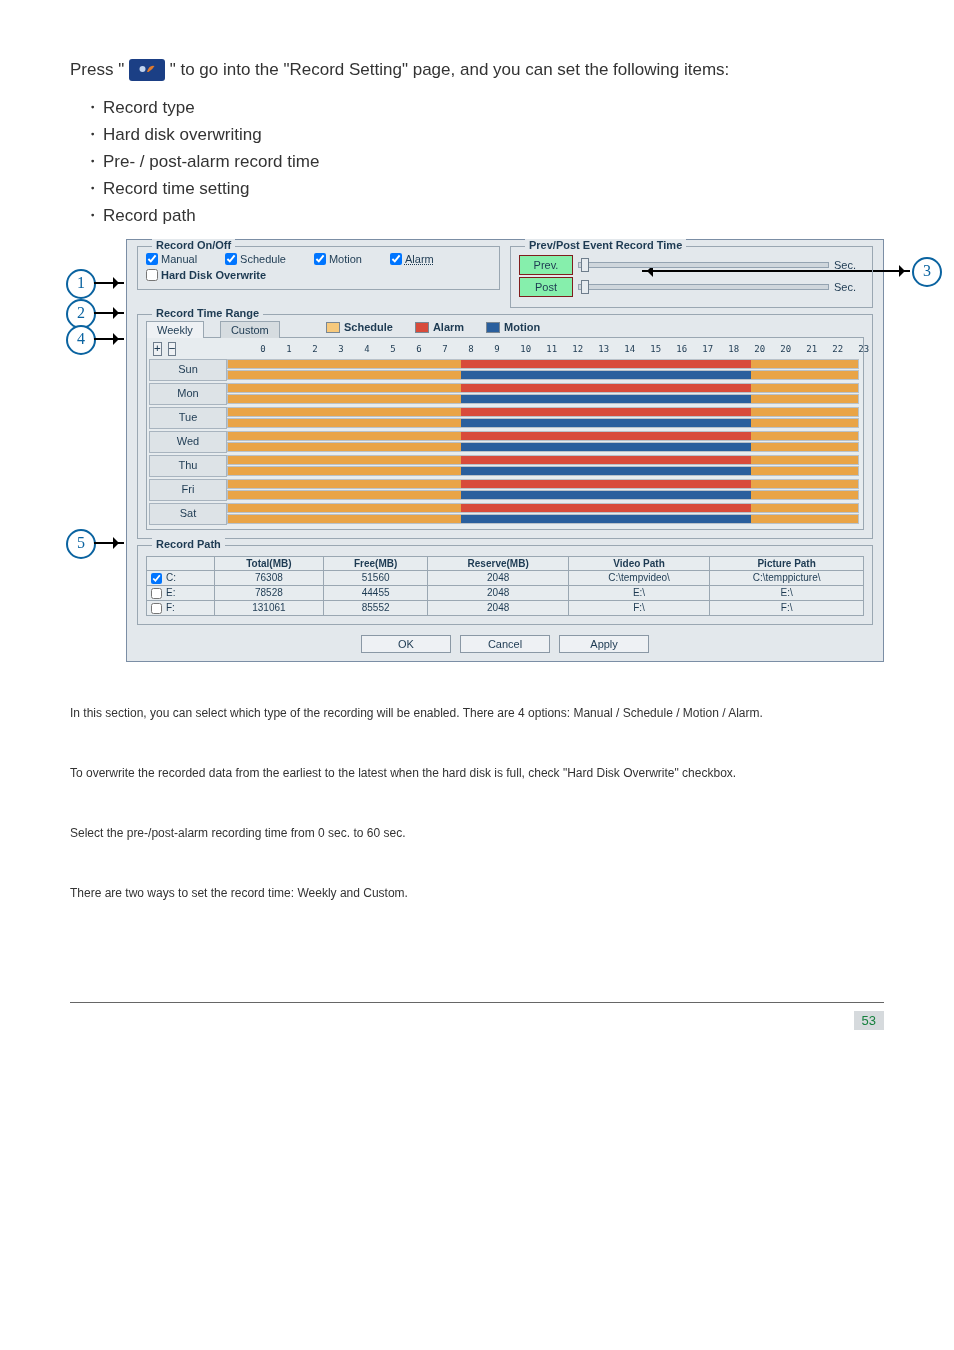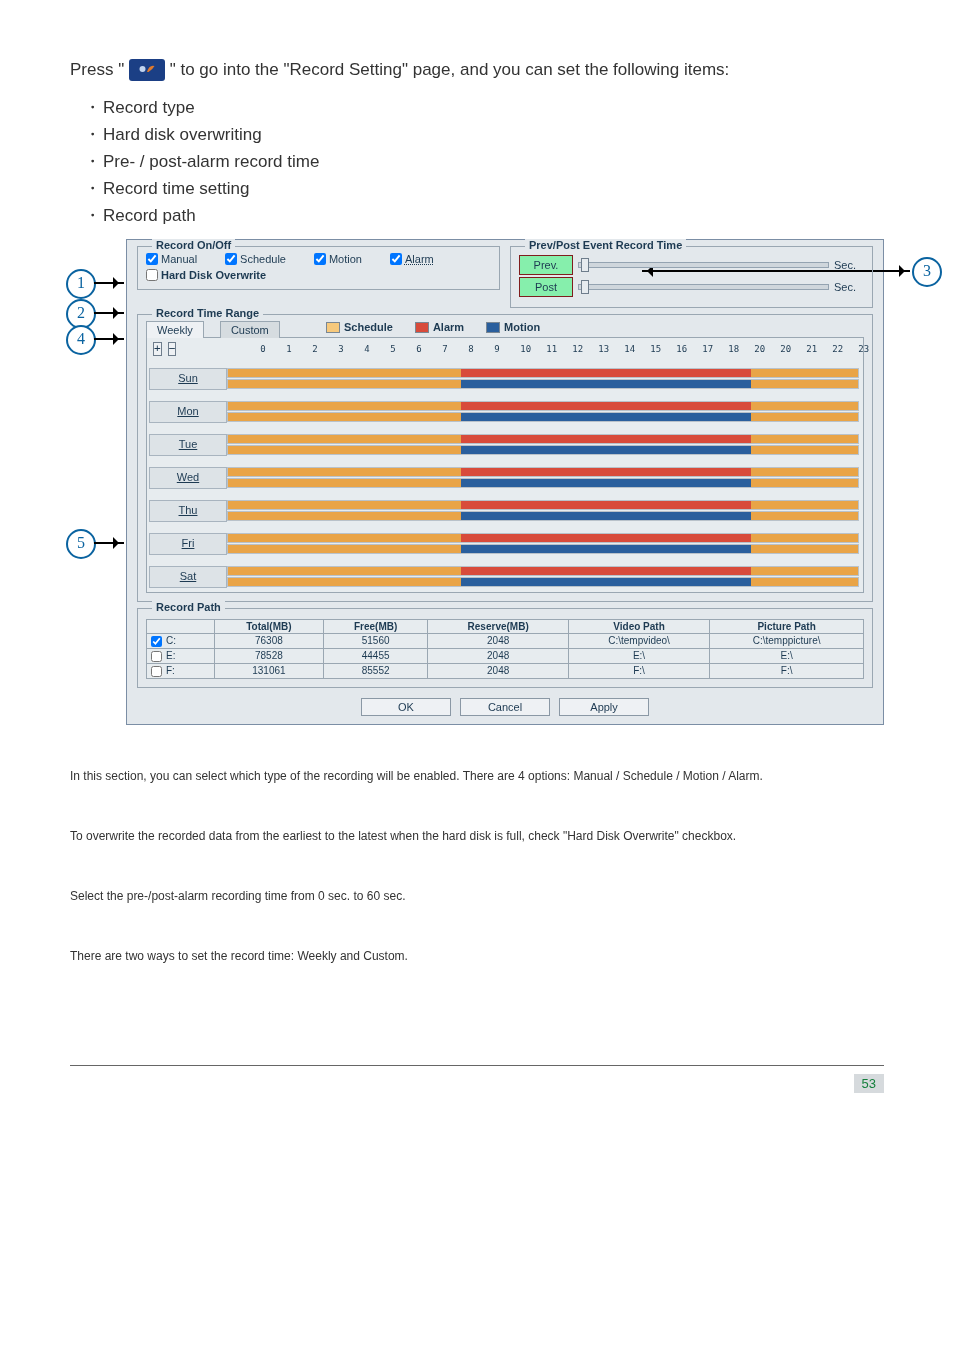--- a/index.html
+++ b/index.html
@@ -148,21 +148,21 @@
     font-family: monospace;
   }
   .pm-btn {
     width: 14px; height: 12px; line-height: 12px;
     border: 1px solid #6e7d8c; font-size: 11px;
     text-align: center; background:#eef1f4;
   }
   .hour-scale { margin-left: 78px; font-size: 9px; display:flex; }
   .hour-scale span { width: 26px; text-align: left; }
 
-  .day-row { display: flex; align-items: stretch; margin-top: 11px; text-decoration: underline; }
+  .day-row { display: flex; align-items: stretch; margin-top: 2px; }
   .day-label {
     width: 76px; background: #dde3e7; border: 1px solid #a8b4bf;
     text-align: center; font-size: 11px; line-height: 18px;
   }
   .day-bars { flex: 1; display: flex; flex-direction: column; }
   .bar { height: 8px; border: 1px solid #b9c2ca; margin-right: 2px; margin-bottom: 1px; position: relative; background: #efefef; }
   .fill { position: absolute; top:0; bottom:0; }
   .fill.orange { background: #e9a447; }
   .fill.red { background: #d84b3b; }
   .fill.blue { background: #2a5f9d; }

